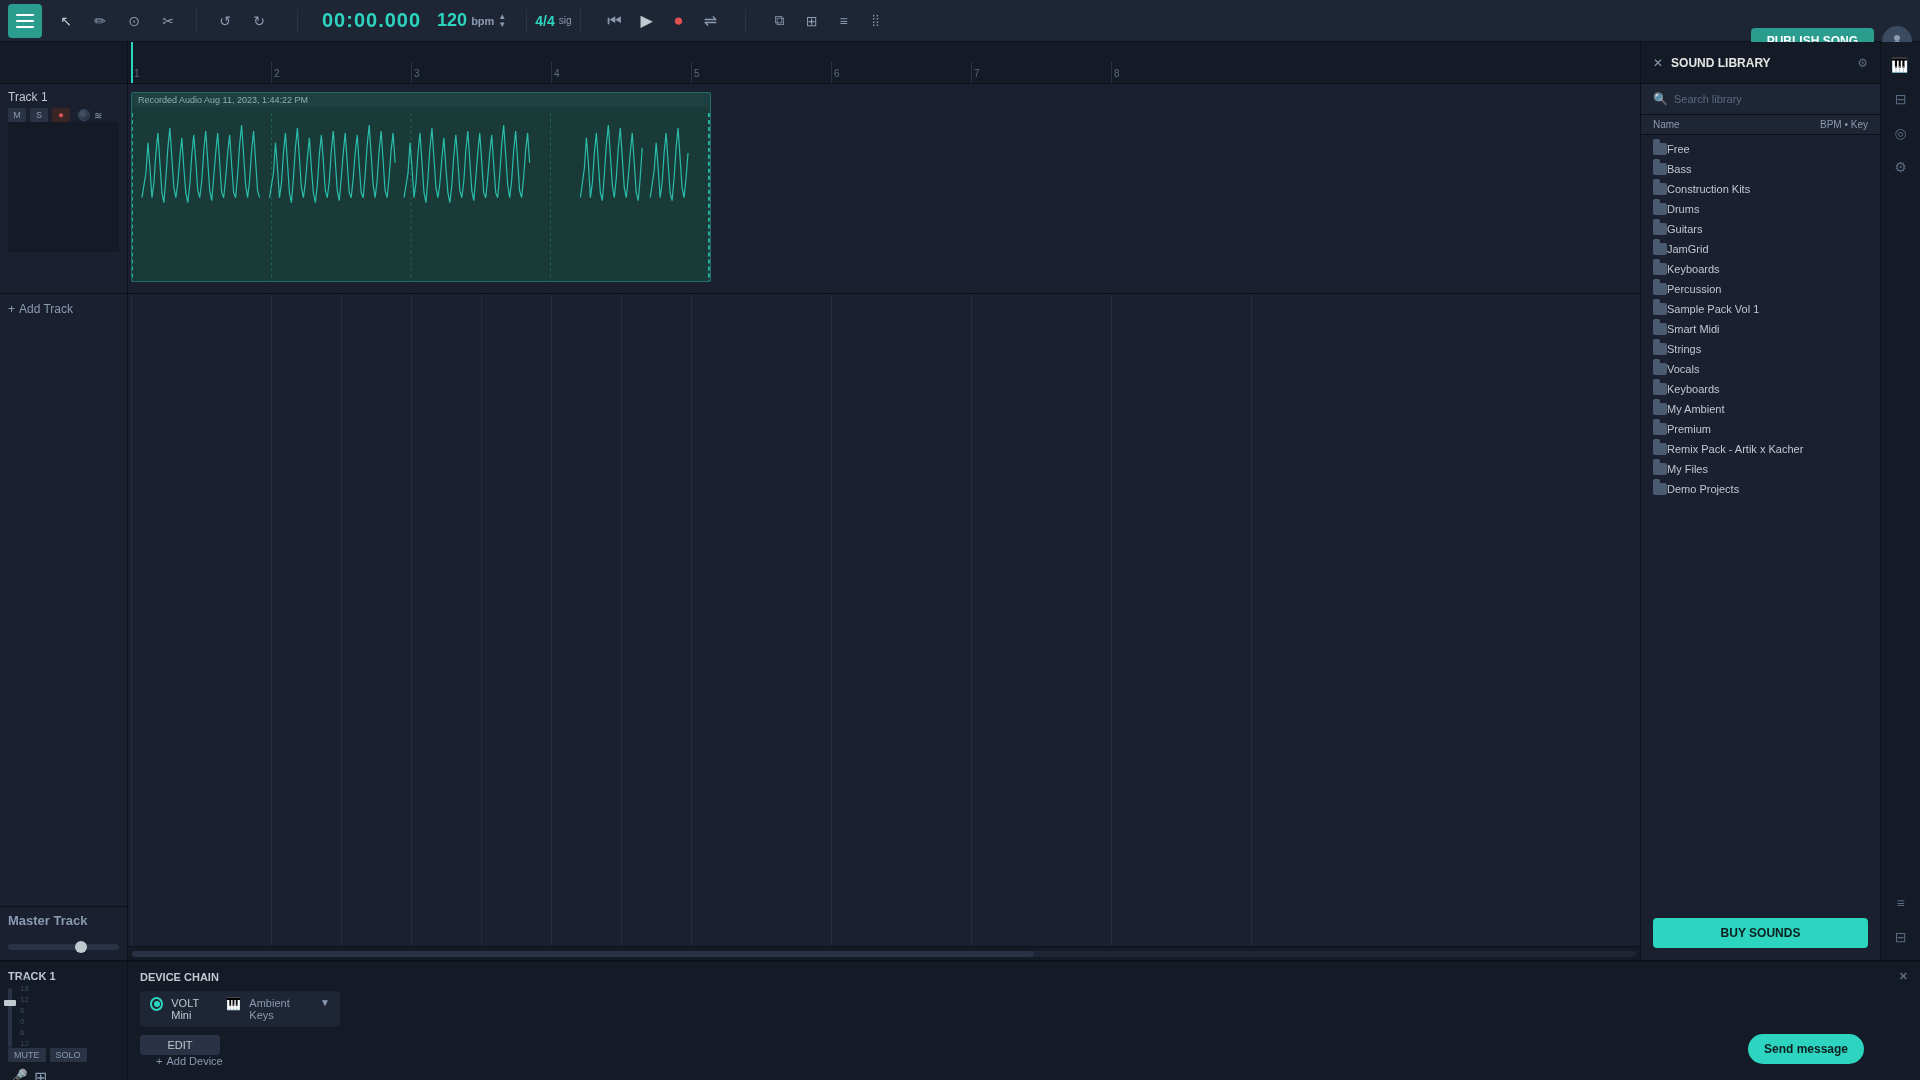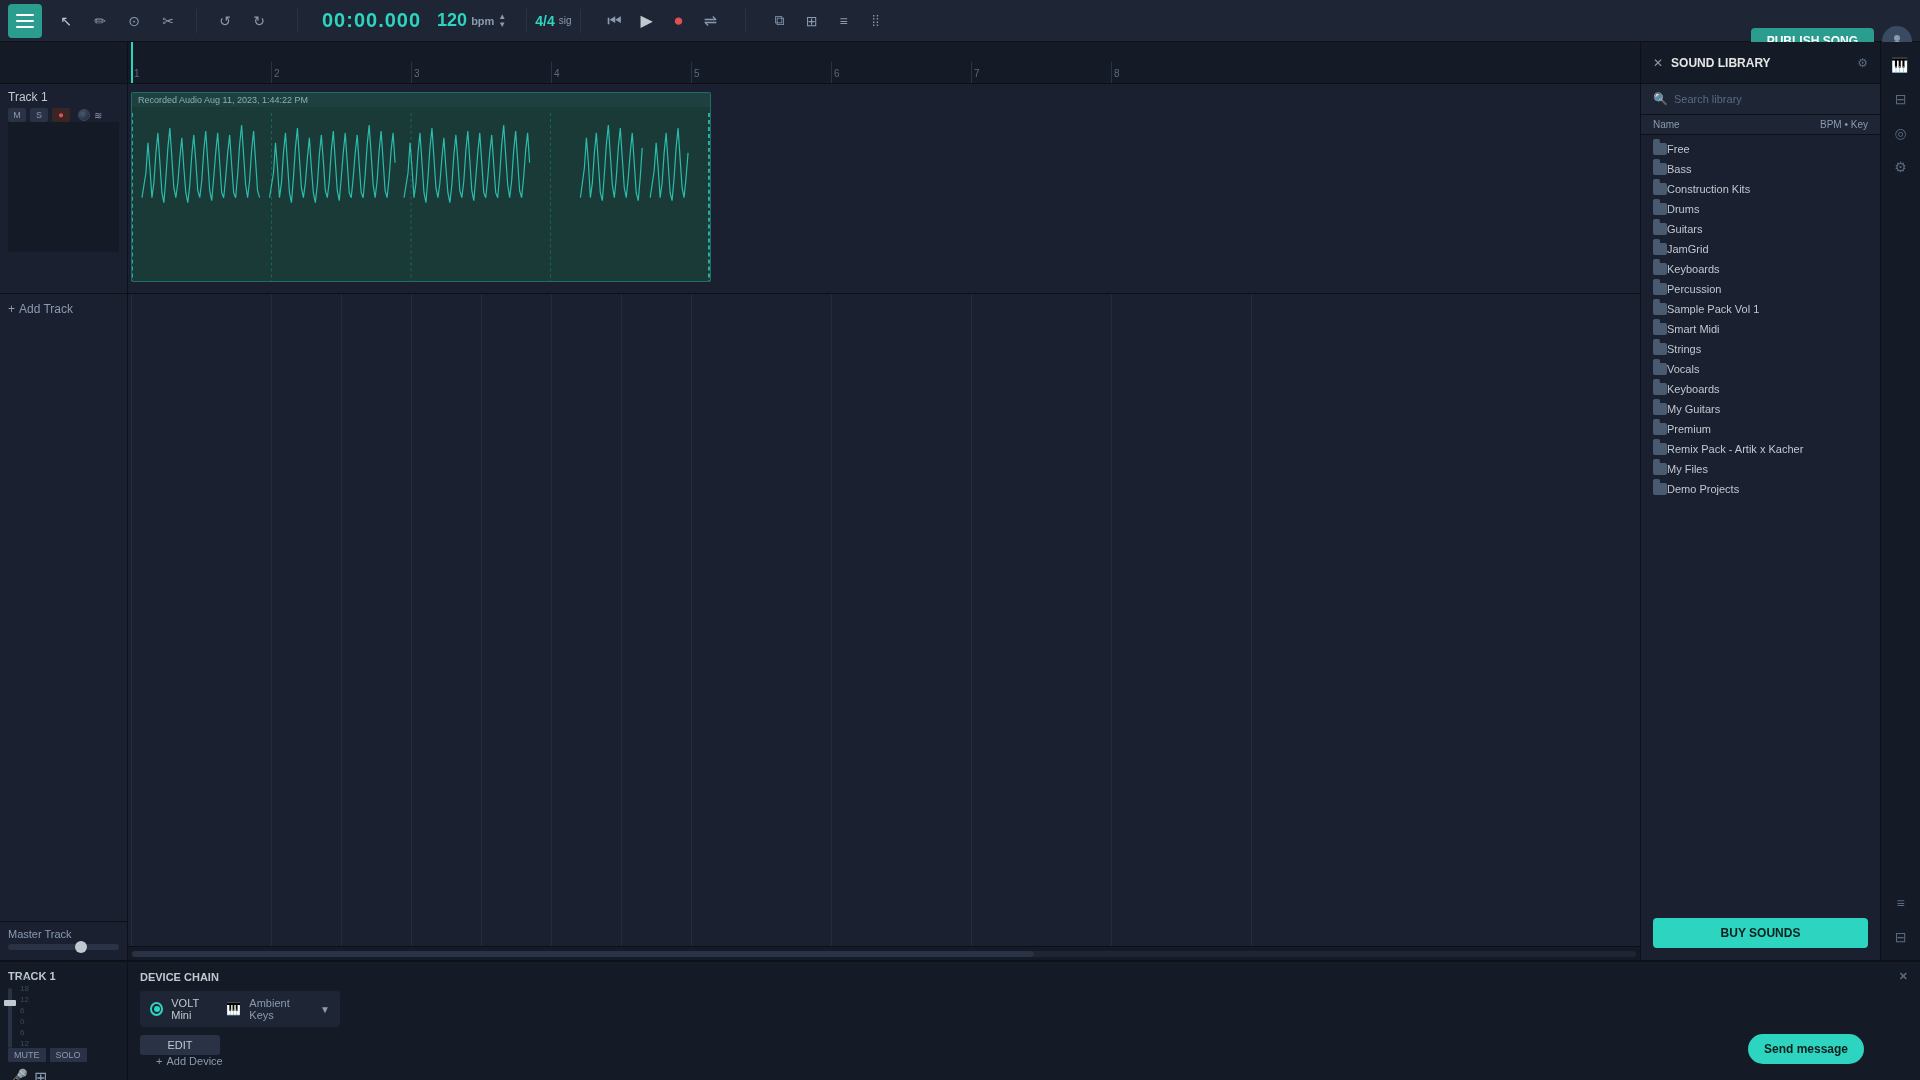--- a/index.html
+++ b/index.html
@@ -149,21 +149,21 @@
     .add-track {
       padding: 8px; display: flex; align-items: center; gap: 4px;
       cursor: pointer; color: #8a9ab0;
     }
 
     .master-track {
       margin-top: auto;
       border-top: 1px solid #0d1117;
       padding: 6px 8px;
     }
-    .master-name { font-size: 11px; color: #8a9ab0; margin-bottom: 4px; }
+    .master-name { font-size: 13px; color: #8a9ab0; margin-bottom: 16px; font-weight: bold; }
     .master-fader {
       height: 6px; background: #2a3245; border-radius: 3px;
       position: relative; margin: 4px 0;
     }
     .master-fader-thumb {
       position: absolute; top: -3px; left: 60%;
       width: 12px; height: 12px; border-radius: 50%;
       background: #c0c8d0; cursor: pointer;
     }
 
@@ -369,21 +369,21 @@
       padding: 8px 12px;
     }
     .device-chain-header {
       display: flex; align-items: center;
       font-size: 11px; font-weight: 600; color: #c0c8d0;
       margin-bottom: 8px;
     }
     .device-chain-close { margin-left: auto; cursor: pointer; color: #5a6a80; }
 
     .device-item {
-      display: flex; align-items: center;
+      display: flex; 
       background: #1e2535; border-radius: 4px;
       padding: 6px 10px; gap: 8px;
       width: 200px;
     }
     .device-power {
       width: 14px; height: 14px; border-radius: 50%;
       border: 2px solid #2dd4bf;
       display: flex; align-items: center; justify-content: center;
       cursor: pointer;
     }
@@ -653,21 +653,21 @@
         <div class="library-item">
         <div class="folder-icon"></div>
         <span class="item-label">Vocals</span>
       </div>
         <div class="library-item">
         <div class="folder-icon"></div>
         <span class="item-label">Keyboards</span>
       </div>
         <div class="library-item">
         <div class="folder-icon"></div>
-        <span class="item-label">My Guitars</span>
+        <span class="item-label">My Ambient</span>
       </div>
         <div class="library-item">
         <div class="folder-icon"></div>
         <span class="item-label">Premium</span>
       </div>
         <div class="library-item">
         <div class="folder-icon"></div>
         <span class="item-label">Remix Pack - Artik x Kacher</span>
       </div>
         <div class="library-item">

